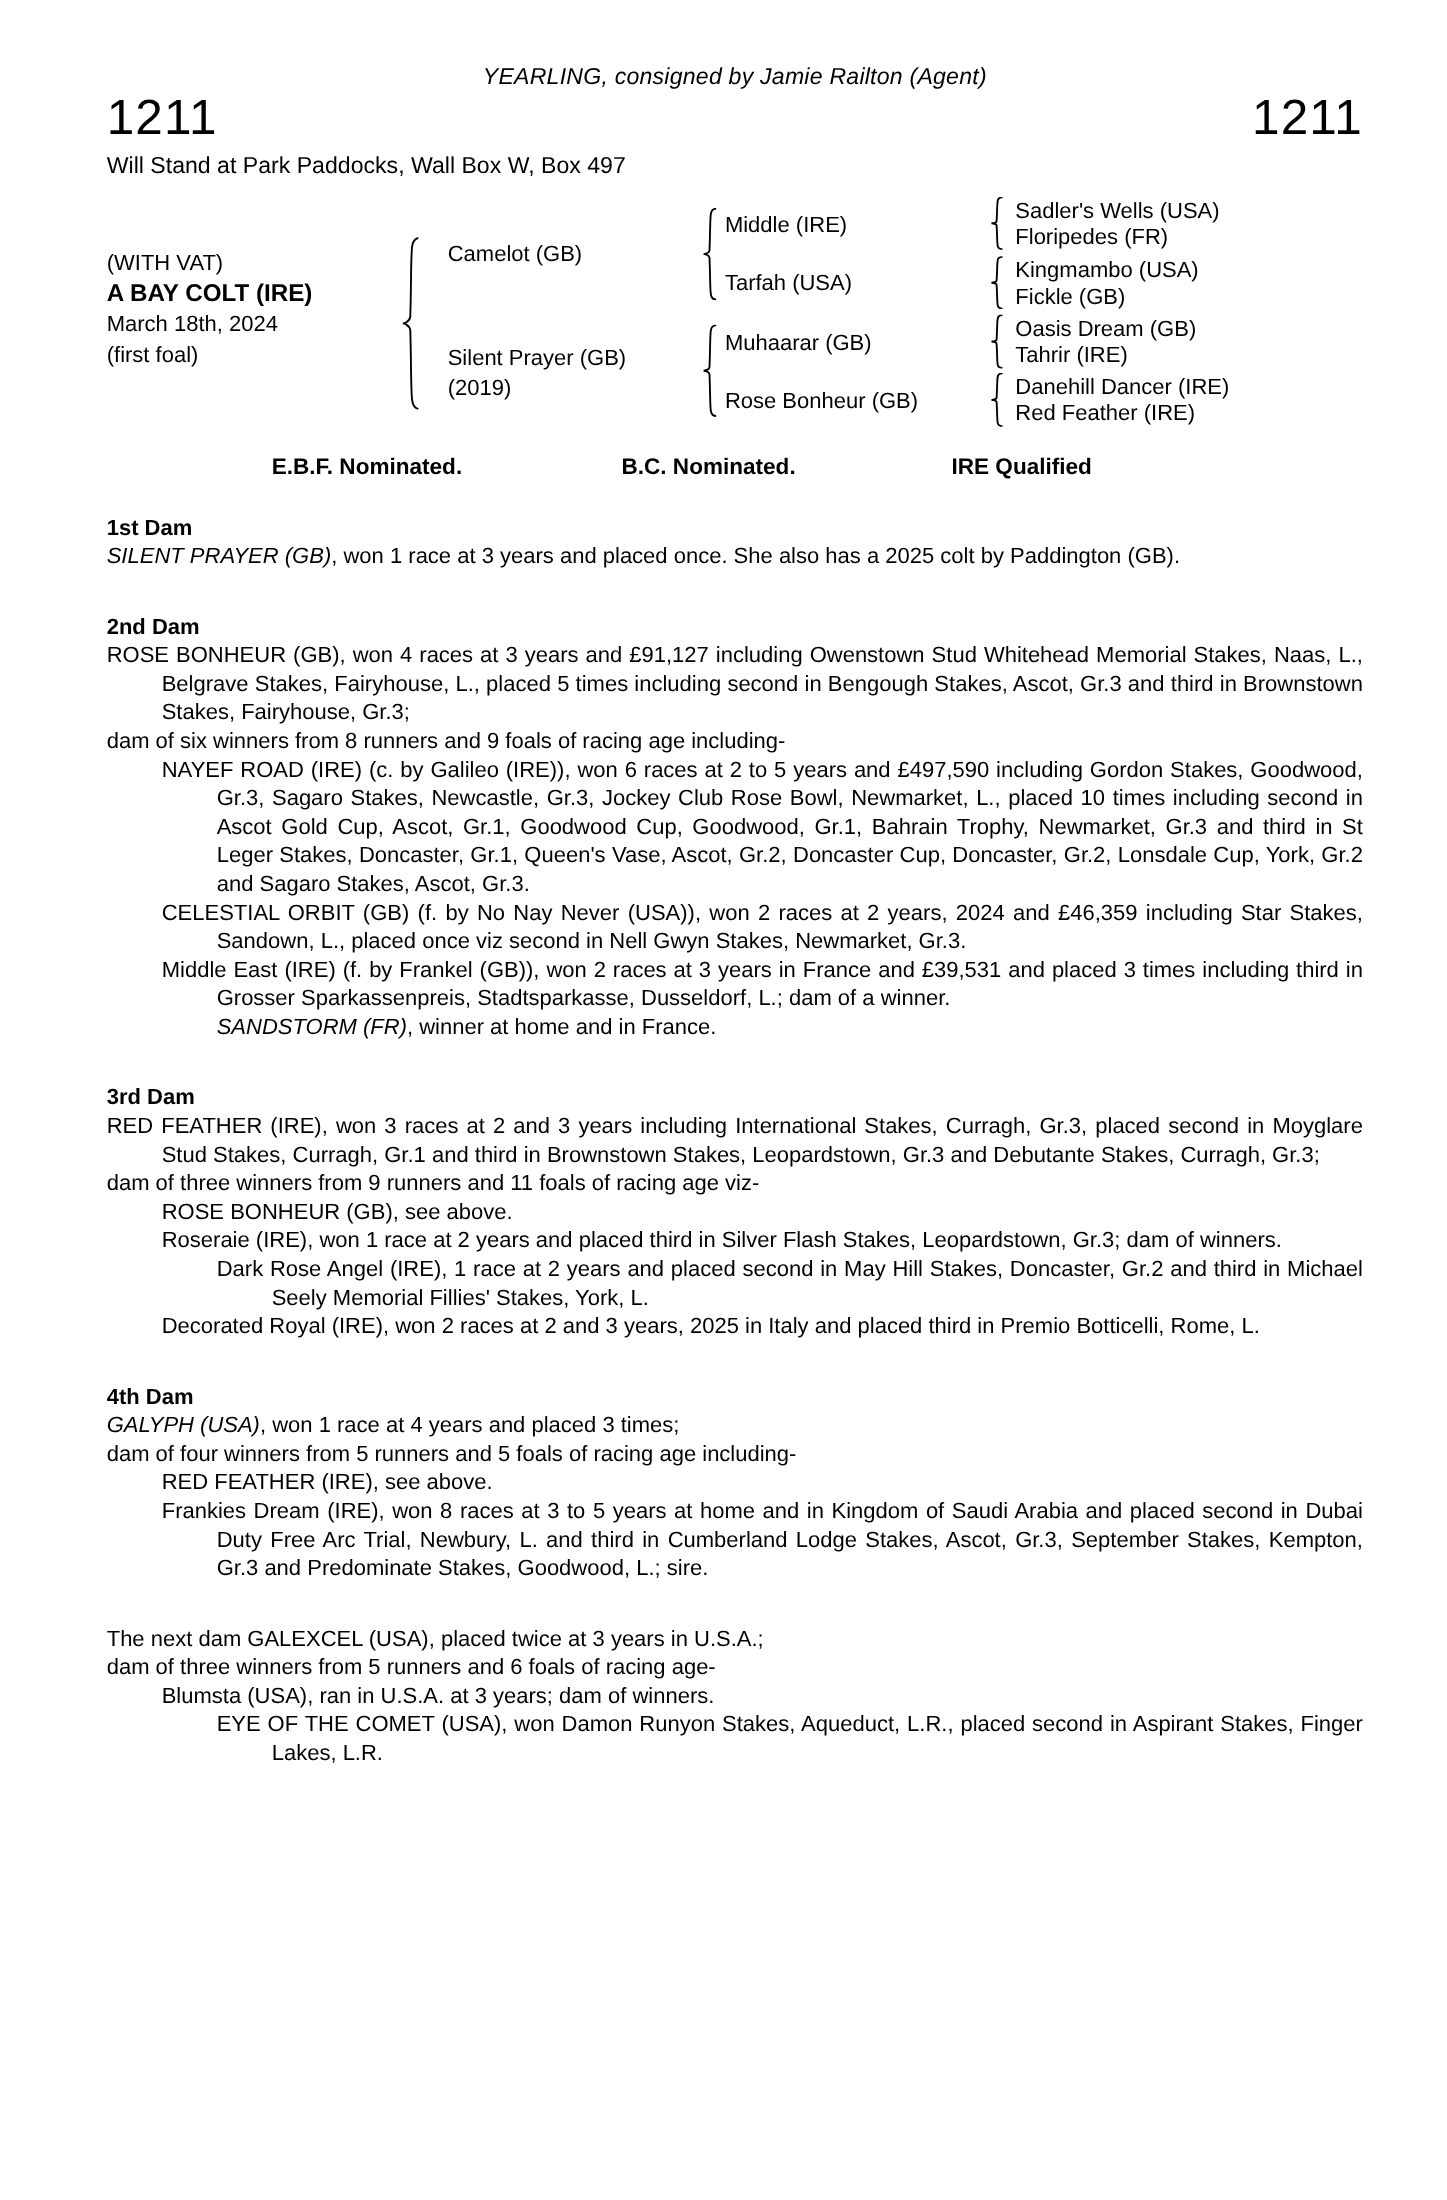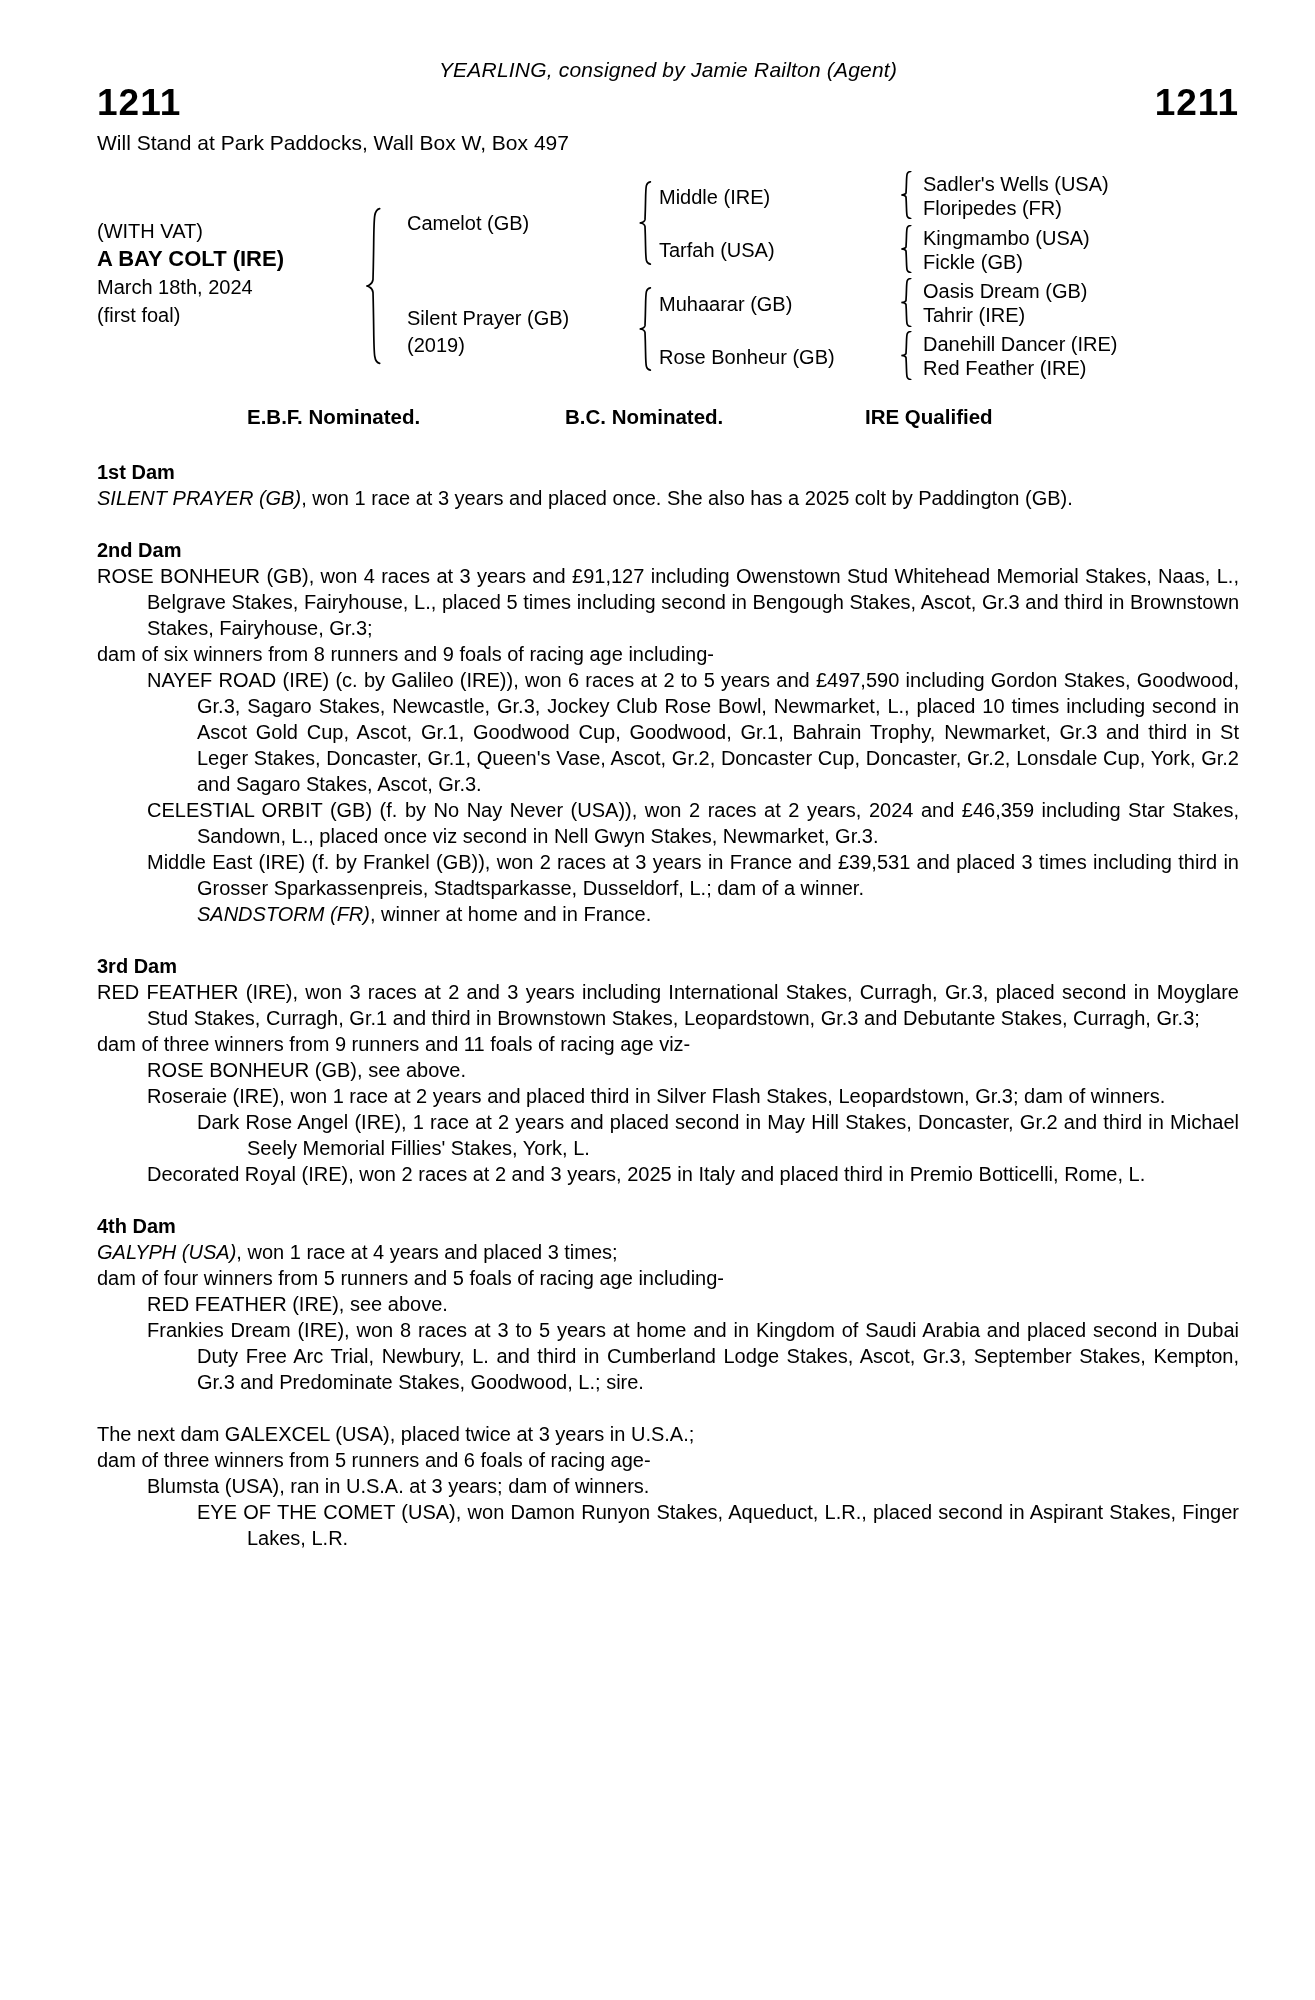--- a/index.html
+++ b/index.html
@@ -4,36 +4,36 @@
 <style>
   html,body{margin:0;padding:0;}
   body{
     width:1315px;height:2000px;background:#ffffff;color:#000;
     font-family:"Liberation Sans","DejaVu Sans",sans-serif;
     overflow:hidden;
   }
   .page{padding:58px 76px 0 97px;}
   .consignor{font-style:italic;font-size:21px;text-align:center;letter-spacing:.2px;}
   .lotrow{display:flex;justify-content:space-between;align-items:flex-start;margin-top:2px;line-height:1;}
-  .lotnum{font-size:37px;font-weight:bold;letter-spacing:1px;}
+  .lotnum{font-size:45px;font-weight:normal;letter-spacing:1px;}
   .standline{font-size:21px;font-weight:normal;margin-top:10px;}
   
   .pedigree{position:relative;height:216px;margin-top:14px;font-size:20px;}
   .ped-item{position:absolute;white-space:nowrap;line-height:27px;}
   .ped-left{left:0;top:48px;line-height:28px;}
   .colt-name{font-weight:bold;font-size:22px;}
   .g3{line-height:24px;}
   .brace{position:absolute;}
   .brace svg{display:block;width:100%;height:100%;}
   
   .noms{position:relative;height:26px;margin-top:20px;font-weight:bold;font-size:20.5px;}
   .noms span{position:absolute;white-space:nowrap;}
   
   .sections{margin-top:28px;font-size:20px;line-height:26px;}
-  .section{margin-top:26px;}
+  .section{margin-top:38px;}
   .section:first-child{margin-top:0;}
   .dam-heading{font-weight:bold;}
   p.para{margin:0;text-align:justify;}
   .h0{padding-left:50px;text-indent:-50px;}
   .h1{padding-left:100px;text-indent:-50px;}
   .h2{padding-left:150px;text-indent:-50px;}
   .b{font-weight:normal;}
   .i{font-style:italic;}
 </style>
 </head>

